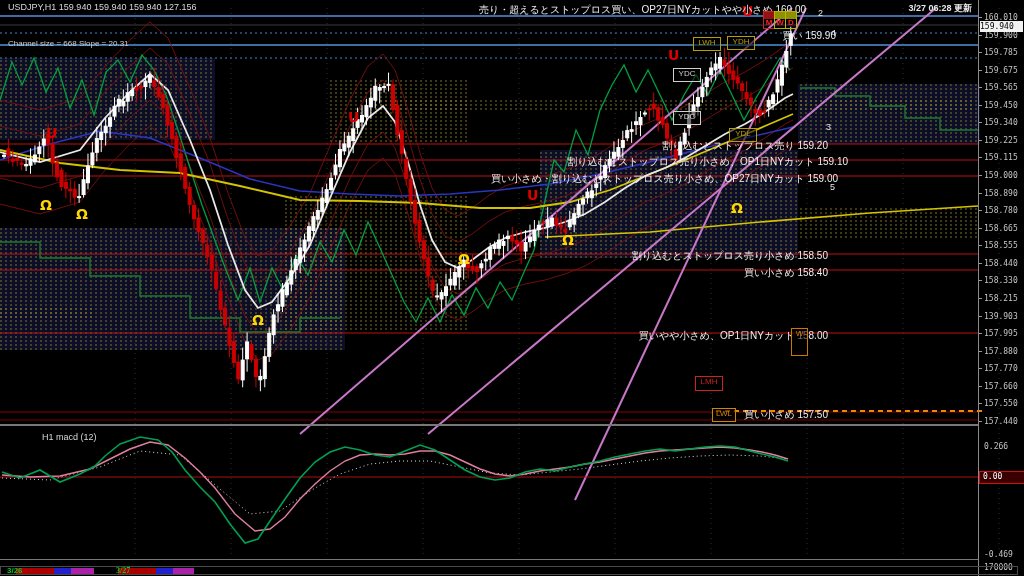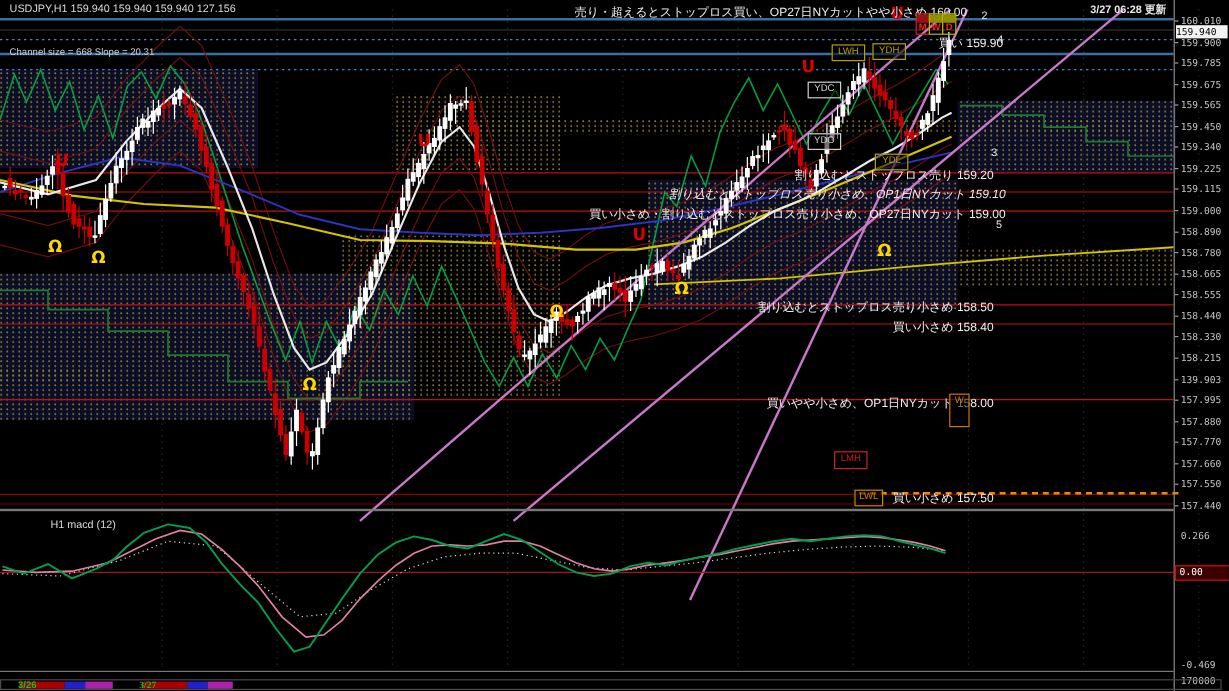--- a/index.html
+++ b/index.html
@@ -550,28 +550,28 @@
   <div class="mlbl" style="top:550px">-0.469</div>
   <div class="mlbl" style="top:563px">170000</div>
 
   <div id="sessbar">
       <div class="seg" style="left: 15px; width: 38px; background: rgb(170, 0, 0);"></div>
       <div class="seg" style="left: 53px; width: 17px; background: rgb(34, 34, 204);"></div>
       <div class="seg" style="left: 70px; width: 23px; background: rgb(170, 34, 170);"></div>
       <div class="seg" style="left: 117px; width: 38px; background: rgb(170, 0, 0);"></div>
       <div class="seg" style="left: 155px; width: 17px; background: rgb(34, 34, 204);"></div>
       <div class="seg" style="left: 172px; width: 21px; background: rgb(170, 34, 170);"></div>
-      <div class="sessdate" style="left: 14px;">3/26</div>
+      <div class="sessdate" style="left: 6px;">3/26</div>
       <div class="sessdate" style="left: 115px; font-family: Liberation Serif, serif;">3/27</div>
     </div>
   <div id="annotations">
       <div class="ann" style="top: 3px; right: 218px;">売り・超えるとストップロス買い、OP27日NYカットやや小さめ 160.00</div>
       <div class="ann" style="top: 29px; right: 188px;">買い 159.90</div>
       <div class="ann" style="top: 139px; right: 196px;">割り込むとストップロス売り 159.20</div>
-      <div class="ann" style="top: 155px; right: 186px; font-style: italic;">割り込むとストップロス売り小さめ、OP1日NYカット 159.10</div>
+      <div class="ann" style="top: 155px; right: 176px;">割り込むとストップロス売り小さめ、OP1日NYカット 159.10</div>
       <div class="ann" style="top: 172px; right: 186px;">買い小さめ・割り込むとストップロス売り小さめ、OP27日NYカット 159.00</div>
       <div class="ann" style="top: 249px; right: 196px;">割り込むとストップロス売り小さめ 158.50</div>
       <div class="ann" style="top: 266px; right: 196px;">買い小さめ 158.40</div>
       <div class="ann" style="top: 329px; right: 196px;">買いやや小さめ、OP1日NYカット 158.00</div>
       <div class="ann" style="top: 408px; right: 196px;">買い小さめ 157.50</div>
       <div class="chnum" style="left: 818px; top: 8px;">2</div>
       <div class="chnum" style="left: 831px; top: 28px;">4</div>
       <div class="chnum" style="left: 826px; top: 122px;">3</div>
       <div class="chnum" style="left: 830px; top: 182px;">5</div>
     </div>

